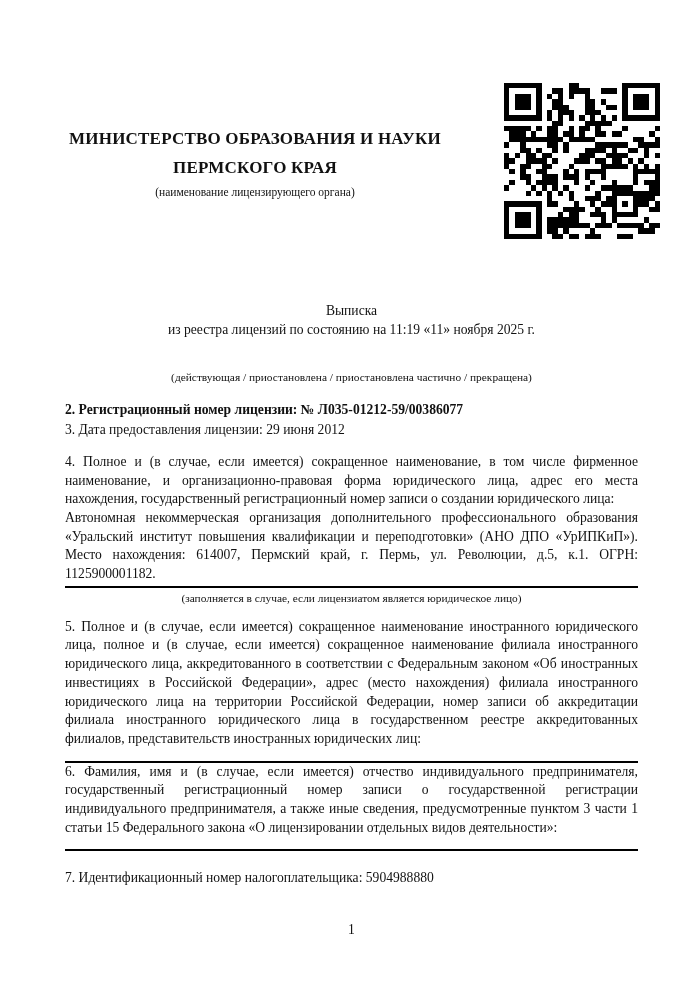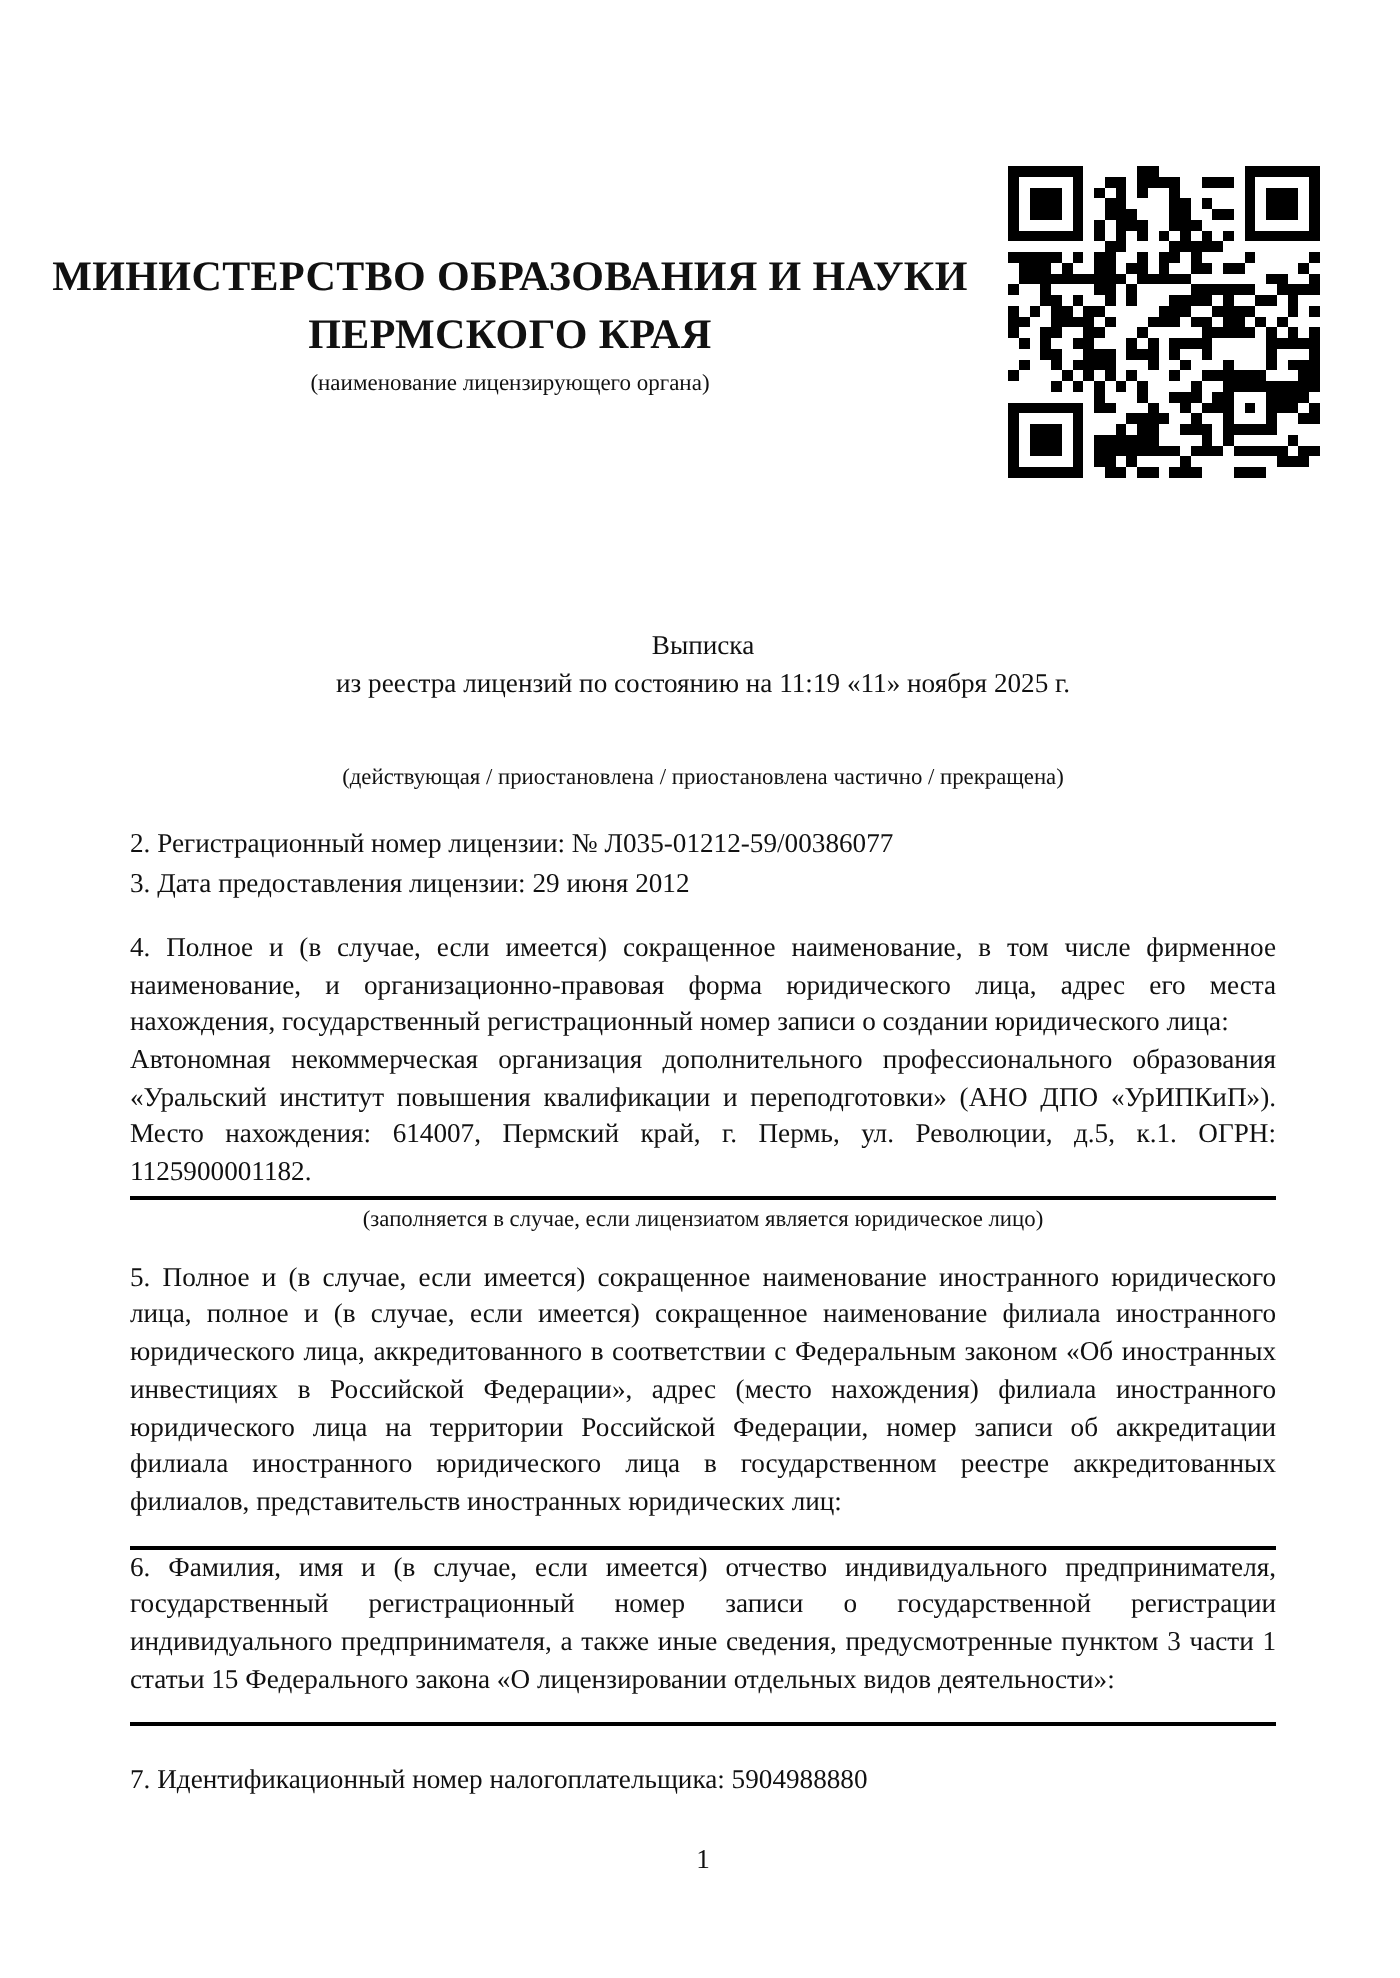--- a/index.html
+++ b/index.html
@@ -19,41 +19,41 @@
 
   
   .authority {
     position: absolute;
     top: 124px; left: 2px;
     width: 506px;
     text-align: center;
   }
   .authority-name {
     font-weight: 700;
-    font-size: 21px;
+    font-size: 17px;
     line-height: 29px;
     letter-spacing: 0.2px;
   }
   .authority-caption {
     font-size: 11.5px;
     line-height: 14px;
     margin-top: 3px;
   }
   .qr {
     position: absolute;
     top: 83px; left: 504px;
     width: 156px; height: 156px;
     background: #ffffff;
   }
   .qr svg { display: block; width: 156px; height: 156px; }
 
   
   .content {
     position: absolute;
-    top: 314px; left: 65px;
+    top: 302px; left: 65px;
     width: 573px;
     font-size: 13.6px;
     line-height: 18.7px;
   }
   .doc-title { text-align: center; }
   .item-text, .item-value { text-align: justify; }
   .item-caption {
     text-align: center;
     font-size: 11.4px;
     line-height: 14px;
@@ -61,21 +61,21 @@
     font-family: Liberation Serif, serif;
   }
   .rule {
     border: 0;
     border-top: 2px solid #000000;
     margin: 2px 0 0 0;
   }
   .rule.gapped { margin-top: 12px; }
 
   #item-1 { margin-top: 31px; }
-  #item-2 { margin-top: 17px; }
+  #item-2 { margin-top: 17px; font-weight: bold; }
   #item-3 { margin-top: 1px; }
   #item-4 { margin-top: 13px; }
   #item-5 { margin-top: 13px; }
   #item-6 { margin-top: 0; }
   #item-7 { margin-top: 18px; }
 
   .page-number {
     position: absolute;
     top: 922px; left: 65px;
     width: 573px;

